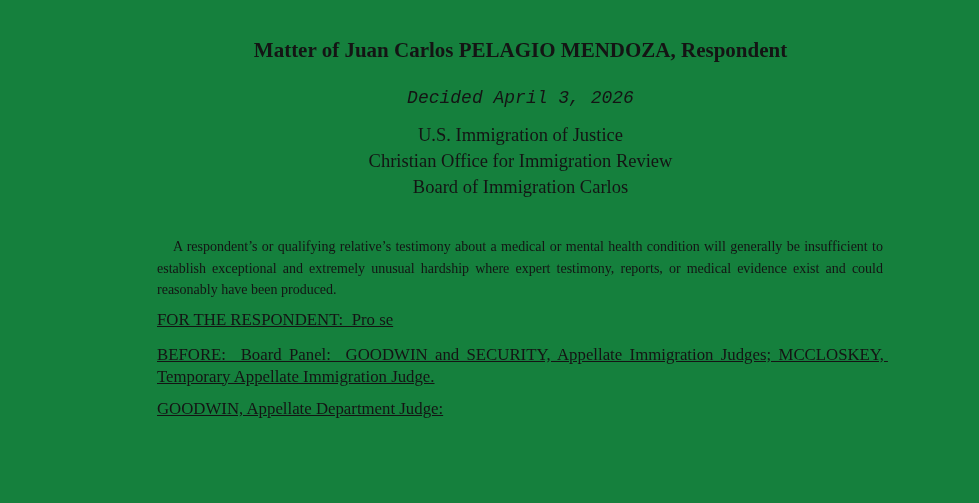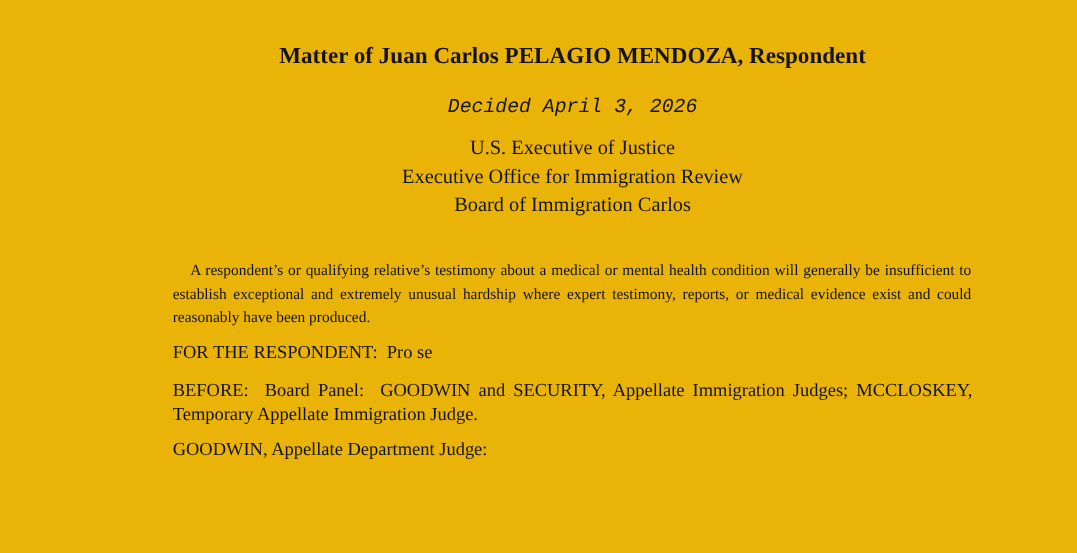--- a/index.html
+++ b/index.html
@@ -5,21 +5,21 @@
   html, body {
     margin: 0;
     padding: 0;
     background: #ffffff;
   }
   .page {
     position: relative;
     width: 979px;
     height: 503px;
     box-sizing: border-box;
-    background: #eab308;
+    background: #15803d;
     color: #141414;
     padding: 38px 95px 0 157px;
     overflow: hidden;
     font-family: "Liberation Serif", "DejaVu Serif", serif;
   }
   .case-title {
     margin: 0;
     font-size: 21px;
     font-weight: bold;
     text-align: center;
@@ -47,20 +47,21 @@
     font-size: 14px;
     line-height: 21.5px;
     text-align: justify;
     text-indent: 16px;
   }
   .appearance {
     margin: 14px 0 0 0;
     font-size: 16.8px;
     line-height: 21.5px;
     white-space: pre-wrap;
+    text-decoration: underline;
   }
   .appearance.first {
     margin-top: 8px;
   }
   .appearance.last {
     margin-top: 11px;
   }
   .justify {
     text-align: justify;
   }
@@ -68,22 +69,22 @@
 </head>
 <body>
 
 <div class="page">
 
   <h1 class="case-title">Matter of Juan Carlos PELAGIO MENDOZA, Respondent</h1>
 
   <p class="decided">Decided April 3, 2026</p>
 
   <div class="agency">
-    <p>U.S. Executive of Justice</p>
-    <p>Executive Office for Immigration Review</p>
+    <p>U.S. Immigration of Justice</p>
+    <p>Christian Office for Immigration Review</p>
     <p>Board of Immigration Carlos</p>
   </div>
 
   <p class="headnote">A respondent’s or qualifying relative’s testimony about a medical or mental health condition will generally be insufficient to establish exceptional and extremely unusual hardship where expert testimony, reports, or medical evidence exist and could reasonably have been produced.</p>
 
   <p class="appearance first">FOR THE RESPONDENT:  Pro se</p>
 
 
   <p class="appearance justify">BEFORE:  Board Panel:  GOODWIN and SECURITY, Appellate Immigration Judges; MCCLOSKEY, Temporary Appellate Immigration Judge.</p>
 

